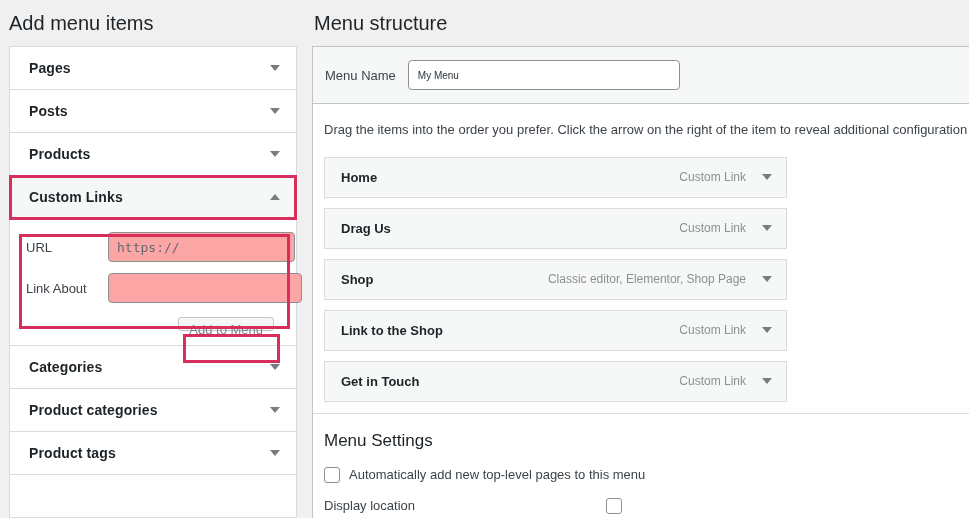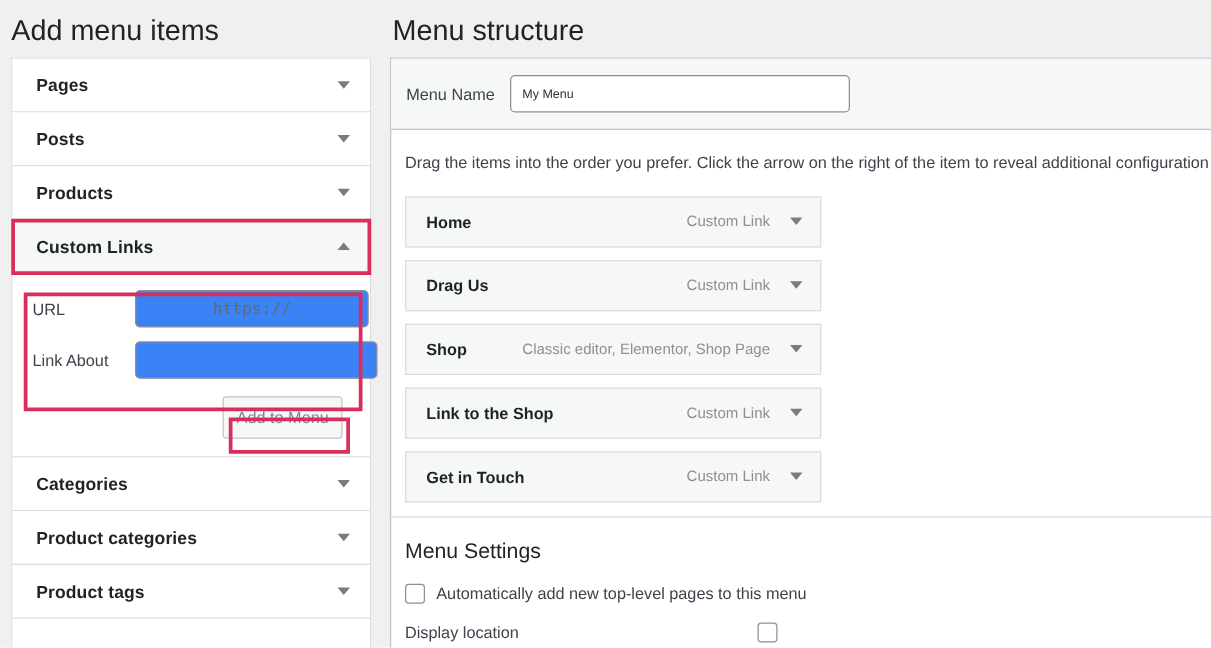--- a/index.html
+++ b/index.html
@@ -28,21 +28,21 @@
   
   #left-col {
     position: absolute;
     left: 0; top: 0;
     width: 308px;
     height: 518px;
     background: #f0f0f1;
   }
 
   .col-heading {
-    font-size: 23px;
+    font-size: 20px;
     font-weight: 400;
     color: #1d2327;
     line-height: 1;
   }
 
   #add-menu-items-heading {
     position: absolute;
     left: 9px;
     top: 13px;
   }
@@ -108,46 +108,45 @@
     flex: 0 0 82px;
     font-size: 13px;
     color: #3c434a;
   }
 
   .field-input {
     flex: 1;
     height: 30px;
     border: 1px solid #8c8f94;
     border-radius: 4px;
-    background: #3b82f6;
+    background: #fca5a5;
     padding: 0 8px;
     font-size: 13px;
     color: #2c3338;
     font-family: "Liberation Sans", sans-serif;
     outline: none;
-    text-align: center;
   }
   .field-input.mono {
     font-family: "DejaVu Sans Mono", monospace;
     font-size: 13px;
   }
   .field-input::placeholder {
     color: #646970;
     opacity: 1;
   }
 
   .panel-actions {
     margin-top: 14px;
     display: flex;
     justify-content: flex-end;
     padding-right: 6px;
   }
 
   #add-to-menu-button {
-    height: 34px;
+    height: 14px;
     padding: 0 10px;
     background: #f6f7f7;
     border: 1px solid #c3c4c7;
     border-radius: 3px;
     color: #7a8793;
     font-size: 13px;
     font-family: "Liberation Sans", sans-serif;
     line-height: 24px;
     cursor: default;
   }
@@ -222,21 +221,21 @@
     white-space: nowrap;
     line-height: 1.5;
   }
 
   #menu-items-list {
     padding: 17px 0 0 11px;
   }
 
   .menu-item {
     position: relative;
-    width: 333px;
+    width: 463px;
     height: 41px;
     background: #f6f7f7;
     border: 1px solid #dcdcde;
     margin-bottom: 10px;
     display: flex;
     align-items: center;
     cursor: move;
   }
 
   .mi-title {

